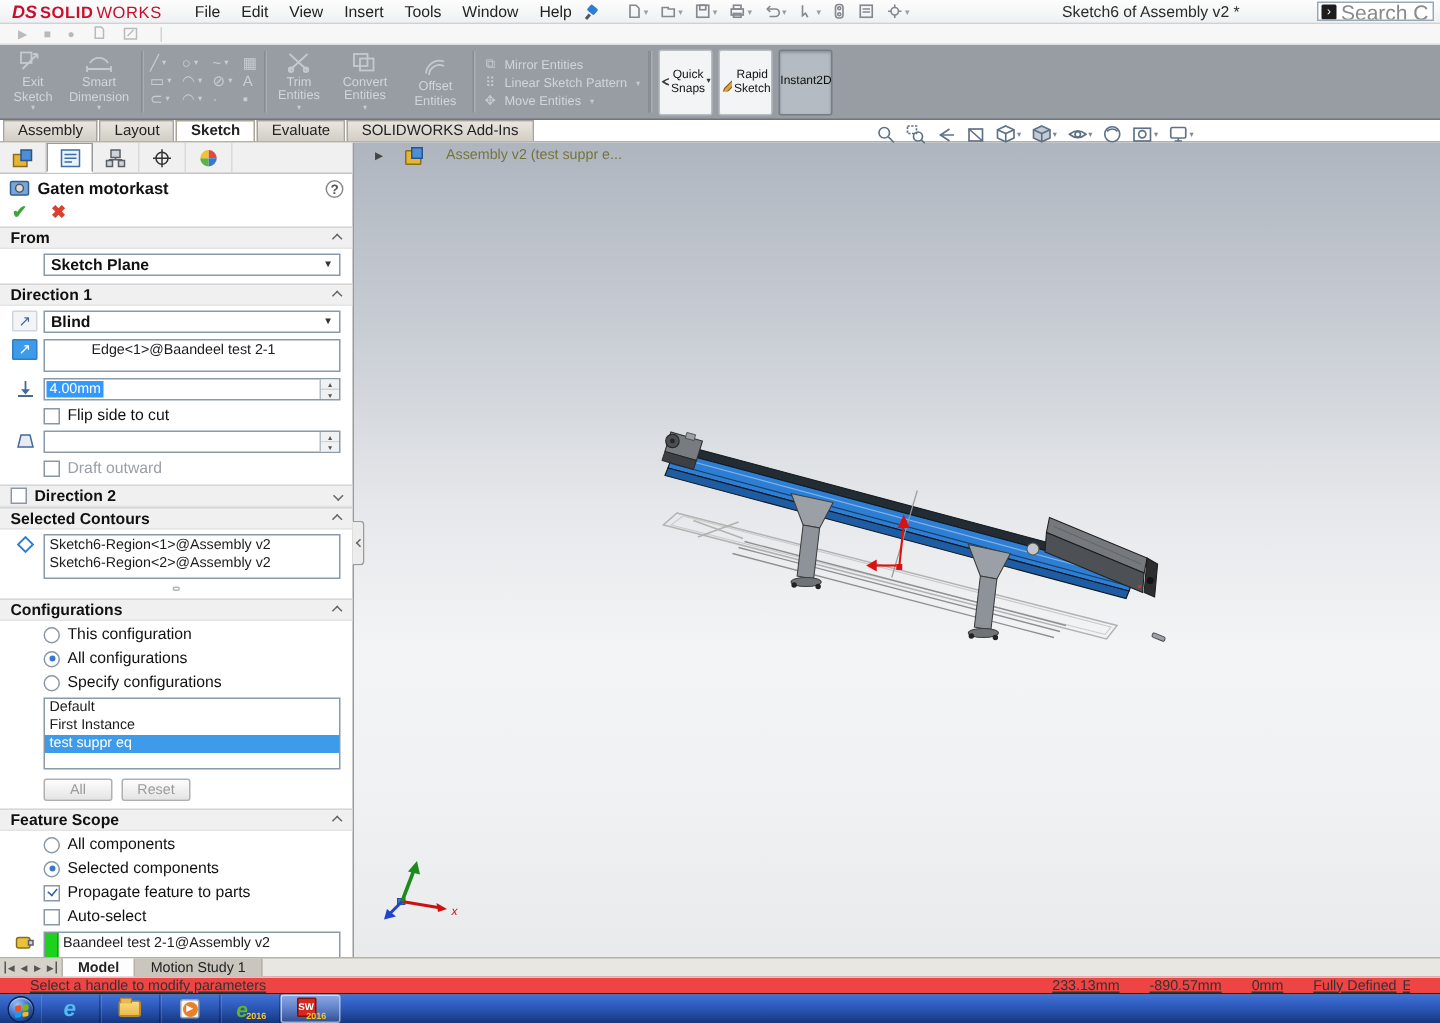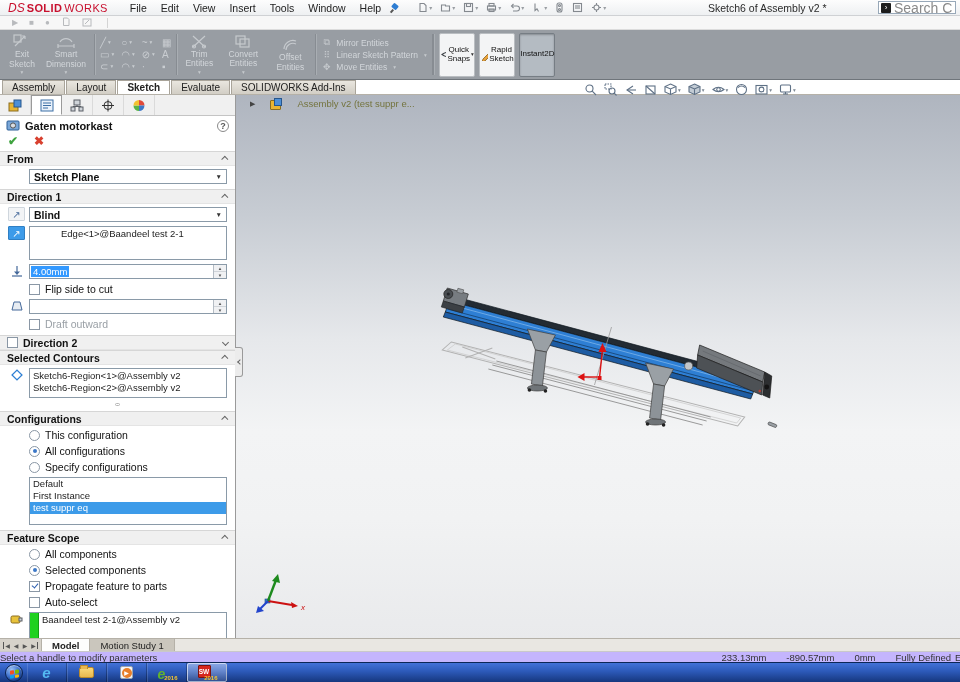--- a/index.html
+++ b/index.html
@@ -4,21 +4,21 @@
 <style>
   * { margin:0; padding:0; box-sizing:border-box; }
   html,body { width:960px; height:682px; }
   body { font-family:"Liberation Sans", sans-serif; }
   .screen { position:relative; width:960px; height:682px; overflow:hidden; background:#fff; }
 
   
   .titlebar { height:16px; display:flex; align-items:center; padding:0 4px;
     background:linear-gradient(#fdfdfd,#eef0f2); border-bottom:1px solid #cfd1d4; position:relative; }
   .logo { display:flex; align-items:baseline; gap:2px; color:#c8102e; font-size:11px; margin-left:4px; }
-  .logo .mark { font-weight:normal; font-style:italic; font-size:12px; }
+  .logo .mark { font-weight:bold; font-style:italic; font-size:12px; }
   .logo .solid { font-weight:bold; letter-spacing:.4px;text-align:right; }
   .logo .works { letter-spacing:.4px; }
   .menus { display:flex; gap:14px; font-size:10.5px; color:#222; margin-left:22px; }
   .menus span { cursor:default; }
   .pin { width:8px; height:8px; margin-left:10px; position:relative; }
   .pin::before { content:""; position:absolute; left:1px; top:0; width:6px; height:5px; background:#2d7dd2; transform:rotate(40deg); border-radius:1px; }
   .pin::after { content:""; position:absolute; left:0; top:5px; width:1.5px; height:4px; background:#555; transform:rotate(40deg); }
   .quickbar { display:flex; align-items:center; gap:8px; margin-left:18px; }
   .qitem { display:flex; align-items:center; gap:1px; }
   .qitem svg { stroke:#84898f; fill:none; stroke-width:1.1; }
@@ -136,22 +136,22 @@
     border:1px solid #9a9a9a; border-left:none; border-radius:0 3px 3px 0; z-index:4;
     display:flex; align-items:center; justify-content:center; }
   .splitter::after { content:""; width:3px; height:3px; border-left:1.2px solid #666; border-top:1.2px solid #666; transform:rotate(-45deg); margin-left:2px; }
 
   
   .doctabs { height:13px; background:#e9e7e2; border-top:1px solid #b5b1a8; display:flex; align-items:stretch; font-size:9.5px; }
   .navbtns { display:flex; align-items:center; gap:1px; padding:0 3px; background:#d6d2ca; border-right:1px solid #b5b1a8; }
   .navbtns span { font-size:6px; color:#555; width:8px; text-align:center; }
   .dtab { display:flex; align-items:center; padding:0 10px; border-right:1px solid #b5b1a8; color:#222; background:#cac6bd; }
   .dtab.active { background:#fdfdfd; font-weight:bold; }
-  .statusbar { height:11px; background:#c4b5fd; border-top:1px solid #c9c9c9; display:flex; align-items:center;
-    font-size:9.5px; color:#333; padding:0 0; line-height:11px; }
+  .statusbar { height:11px; background:#ef4444; border-top:1px solid #c9c9c9; display:flex; align-items:center;
+    font-size:9.5px; color:#333; padding:0 20px; line-height:11px;text-decoration:underline; }
   .coords { margin-left:auto; display:flex; gap:20px; padding-right:4px; }
   .clipped { width:5px; overflow:hidden; white-space:nowrap; color:#333; }
 
   
   .taskbar { height:20px; display:flex; align-items:stretch; border-top:1px solid #0c2757;
     background:linear-gradient(#4272d8 0%, #2c59b8 45%, #16377e 100%); }
   .startwrap { width:27px; display:flex; align-items:center; justify-content:center; }
   .orb { width:18px; height:18px; border-radius:50%; border:1px solid #0a2250; position:relative;
     background:radial-gradient(circle at 35% 30%, #9cc2f5, #3f73cf 45%, #153a82 78%, #0c2a63);
     box-shadow:inset 0 1px 1px rgba(255,255,255,.55); }
@@ -479,21 +479,21 @@
       <div class="gbody">
         <div class="frow">
           <span class="ficon">↗</span>
           <div class="select">
             <span>Blind</span>
             <span class="dd">▼</span>
           </div>
         </div>
         <div class="frow">
           <span class="ficon sel">↗</span>
-          <div class="listbox" style="height:34px;padding-left:31px;">
+          <div class="listbox" style="height:22px;padding-left:31px;">
             <div>Edge&lt;1&gt;@Baandeel test 2-1</div>
           </div>
         </div>
         <div class="frow">
           <span class="ficon plain">
             <svg width="12" height="12">
                 <line x1="6" y1="1" x2="6" y2="7" stroke="#44689a" stroke-width="1.2"></line>
                 <polygon points="3,6.5 9,6.5 6,10" fill="#44689a"></polygon>
                 <line x1="1" y1="11" x2="11" y2="11" stroke="#44689a" stroke-width="1.2"></line>
               </svg>
@@ -568,20 +568,24 @@
             <span>All configurations</span>
           </div>
         <div class="cbrow indent">
             <span class="radio"></span>
             <span>Specify configurations</span>
           </div>
         <div class="cfglist indent">
           <div class="row">Default</div>
           <div class="row">First Instance</div>
           <div class="row sel">test suppr eq</div>
+        </div>
+        <div class="btnrow indent">
+          <div class="pbtn">All</div>
+          <div class="pbtn">Reset</div>
         </div>
       </div>
 
       <div class="ghead">
         <span>Feature Scope</span>
         <span class="chev up"></span>
       </div>
       <div class="gbody">
         <div class="cbrow indent">
             <span class="radio"></span>

